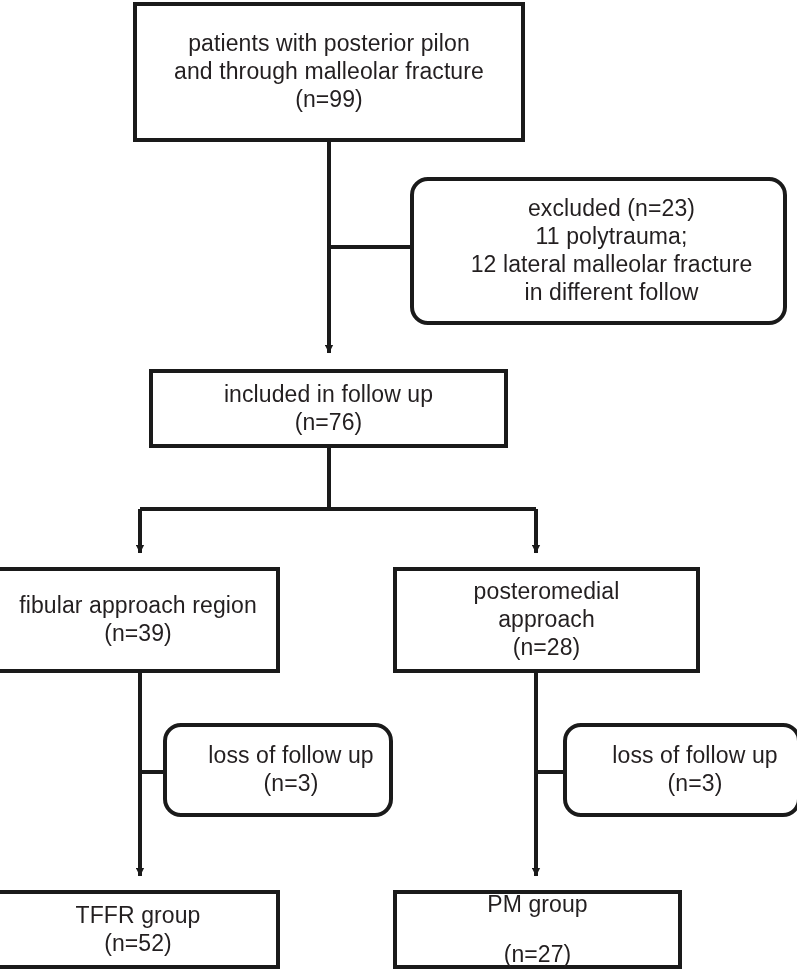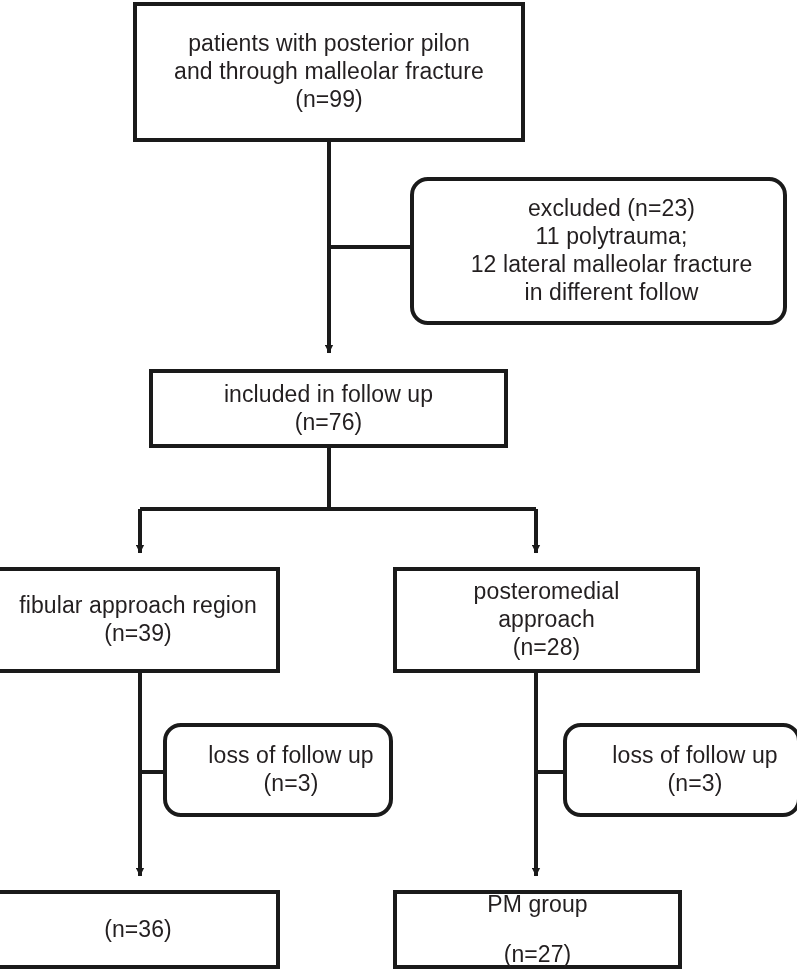--- a/index.html
+++ b/index.html
@@ -123,21 +123,22 @@
     <span class="line">loss of follow up</span>
     <span class="line">(n=3)</span>
   </div>
 
   <div class="node rounded" id="node-loss-right">
     <span class="line">loss of follow up</span>
     <span class="line">(n=3)</span>
   </div>
 
   <div class="node" id="node-tffr-group">
-    <span class="line">(n=36)</span>
+    <span class="line">TFFR group</span>
+    <span class="line">(n=52)</span>
   </div>
 
   <div class="node" id="node-pm-group">
     <span class="line">PM group</span>
     <span class="line">(n=27)</span>
   </div>
 
 </div>
 
 </body></html>

